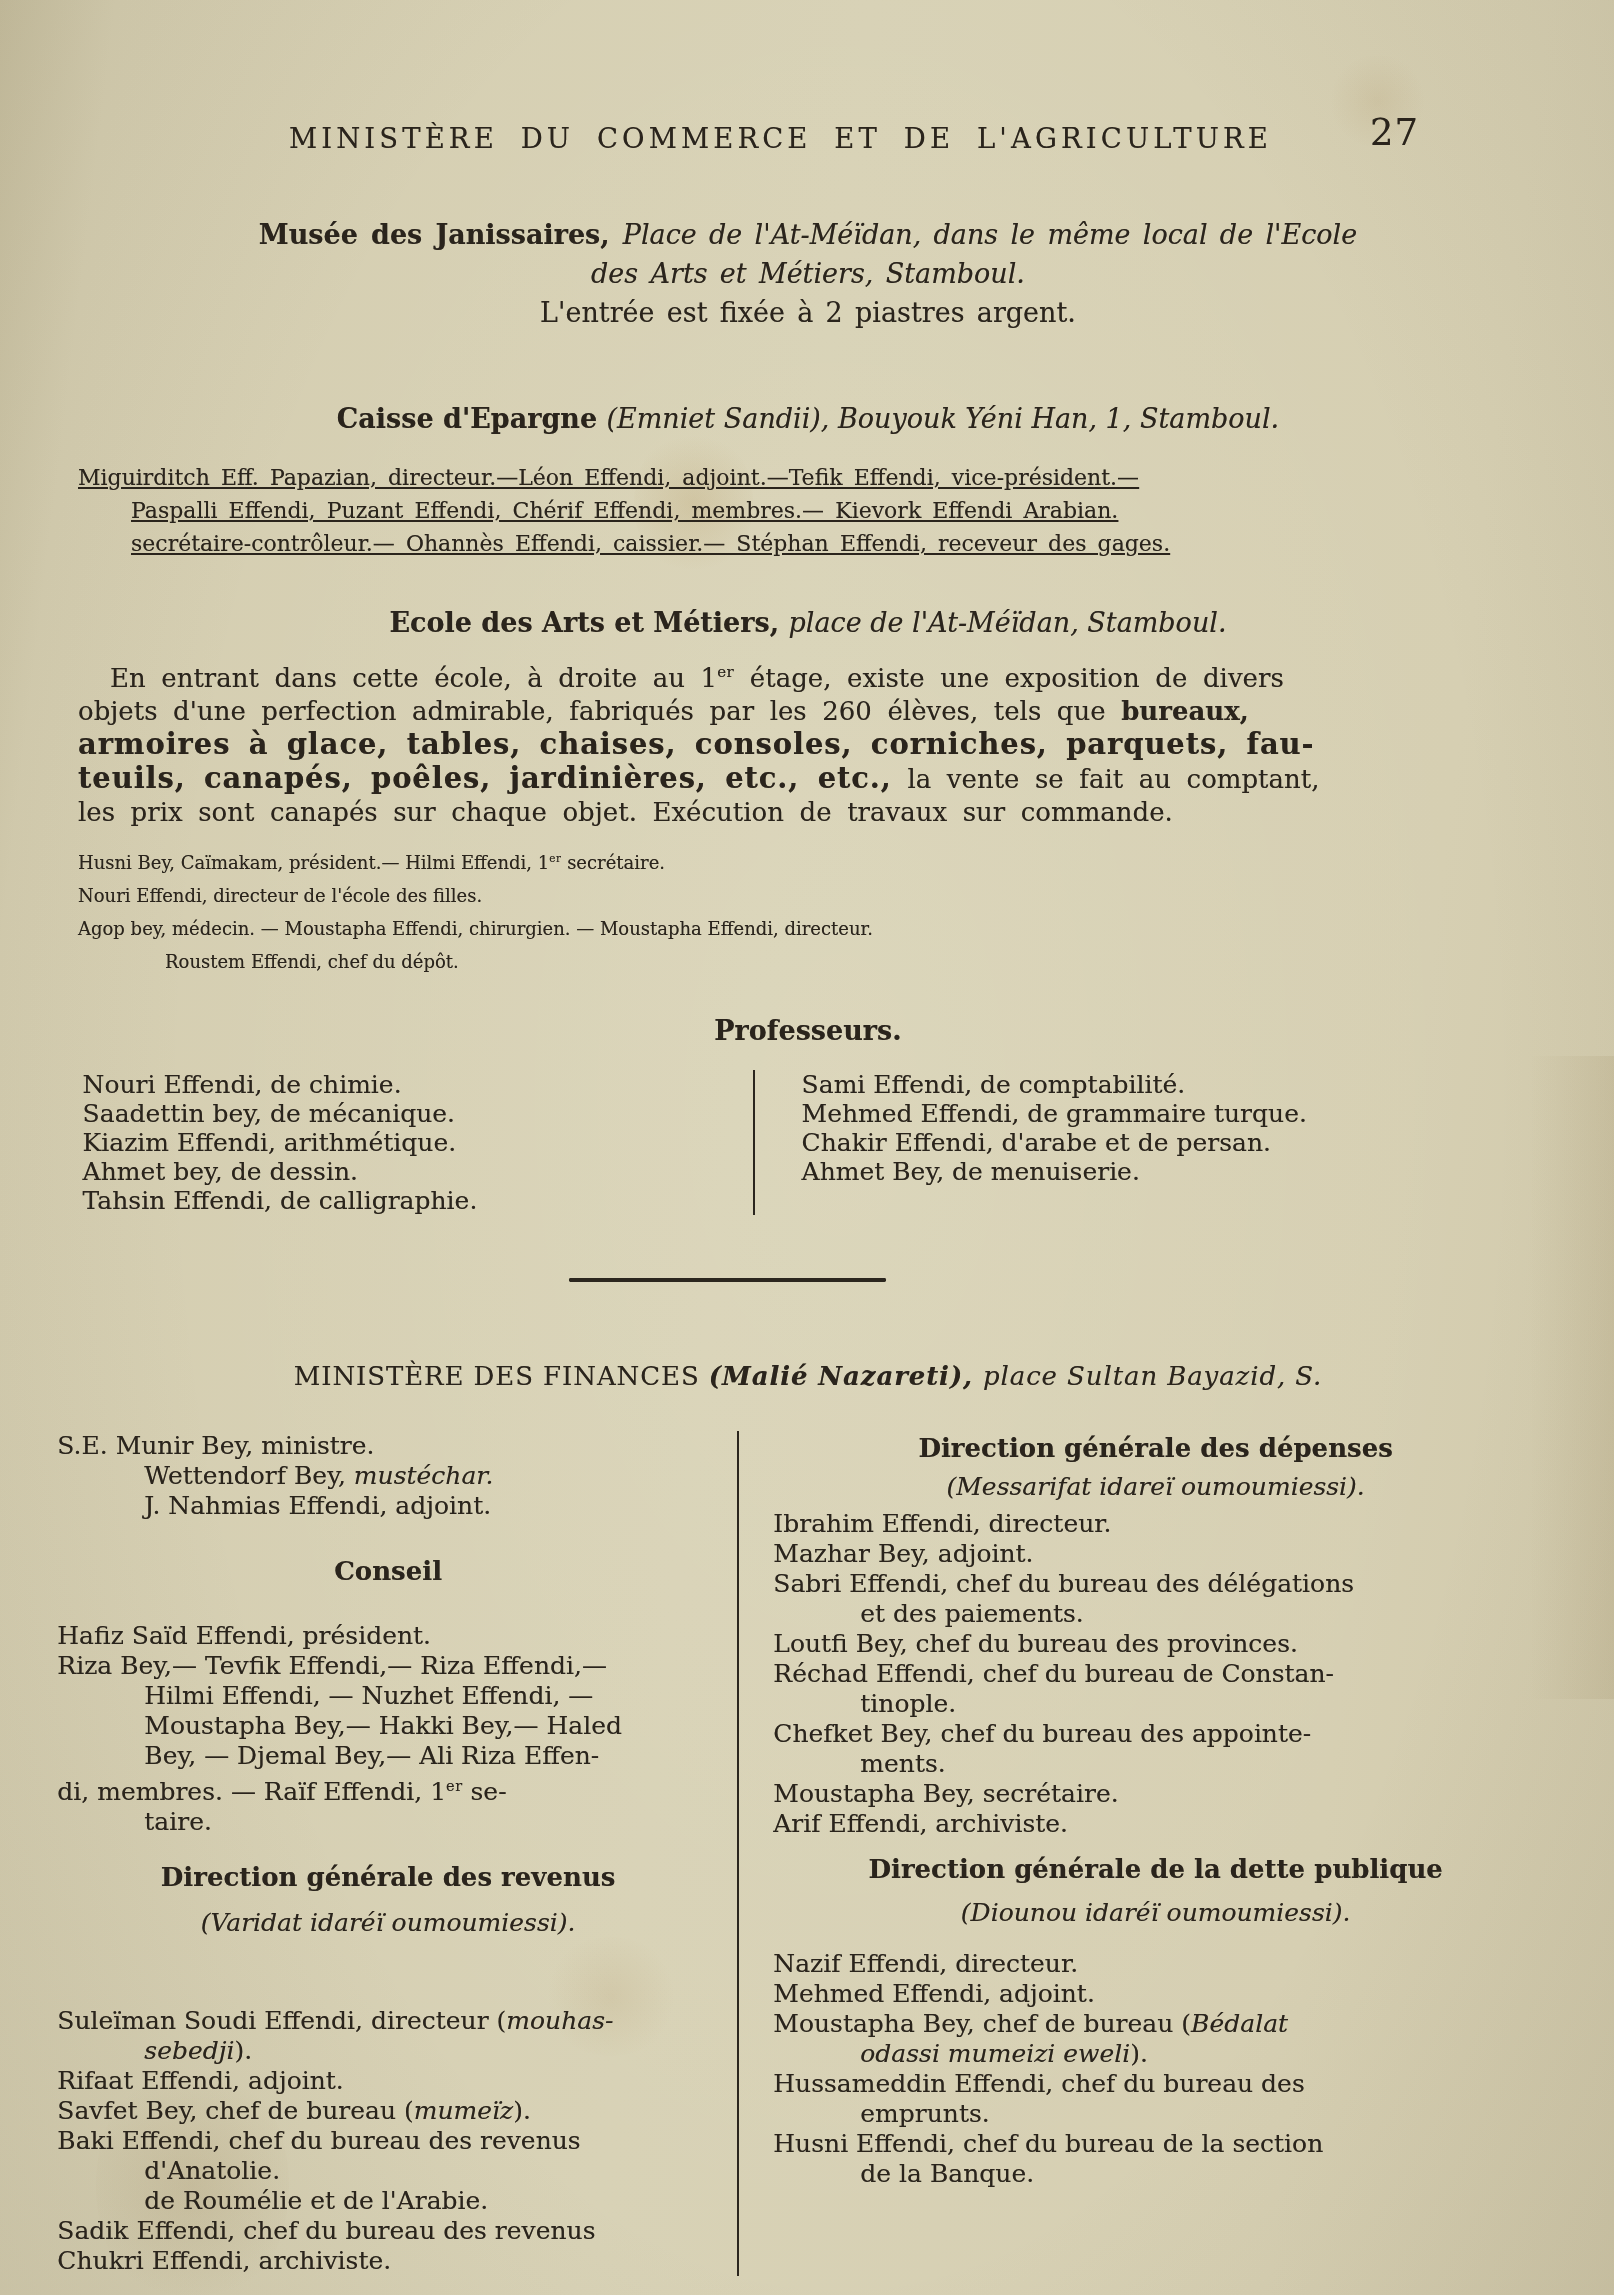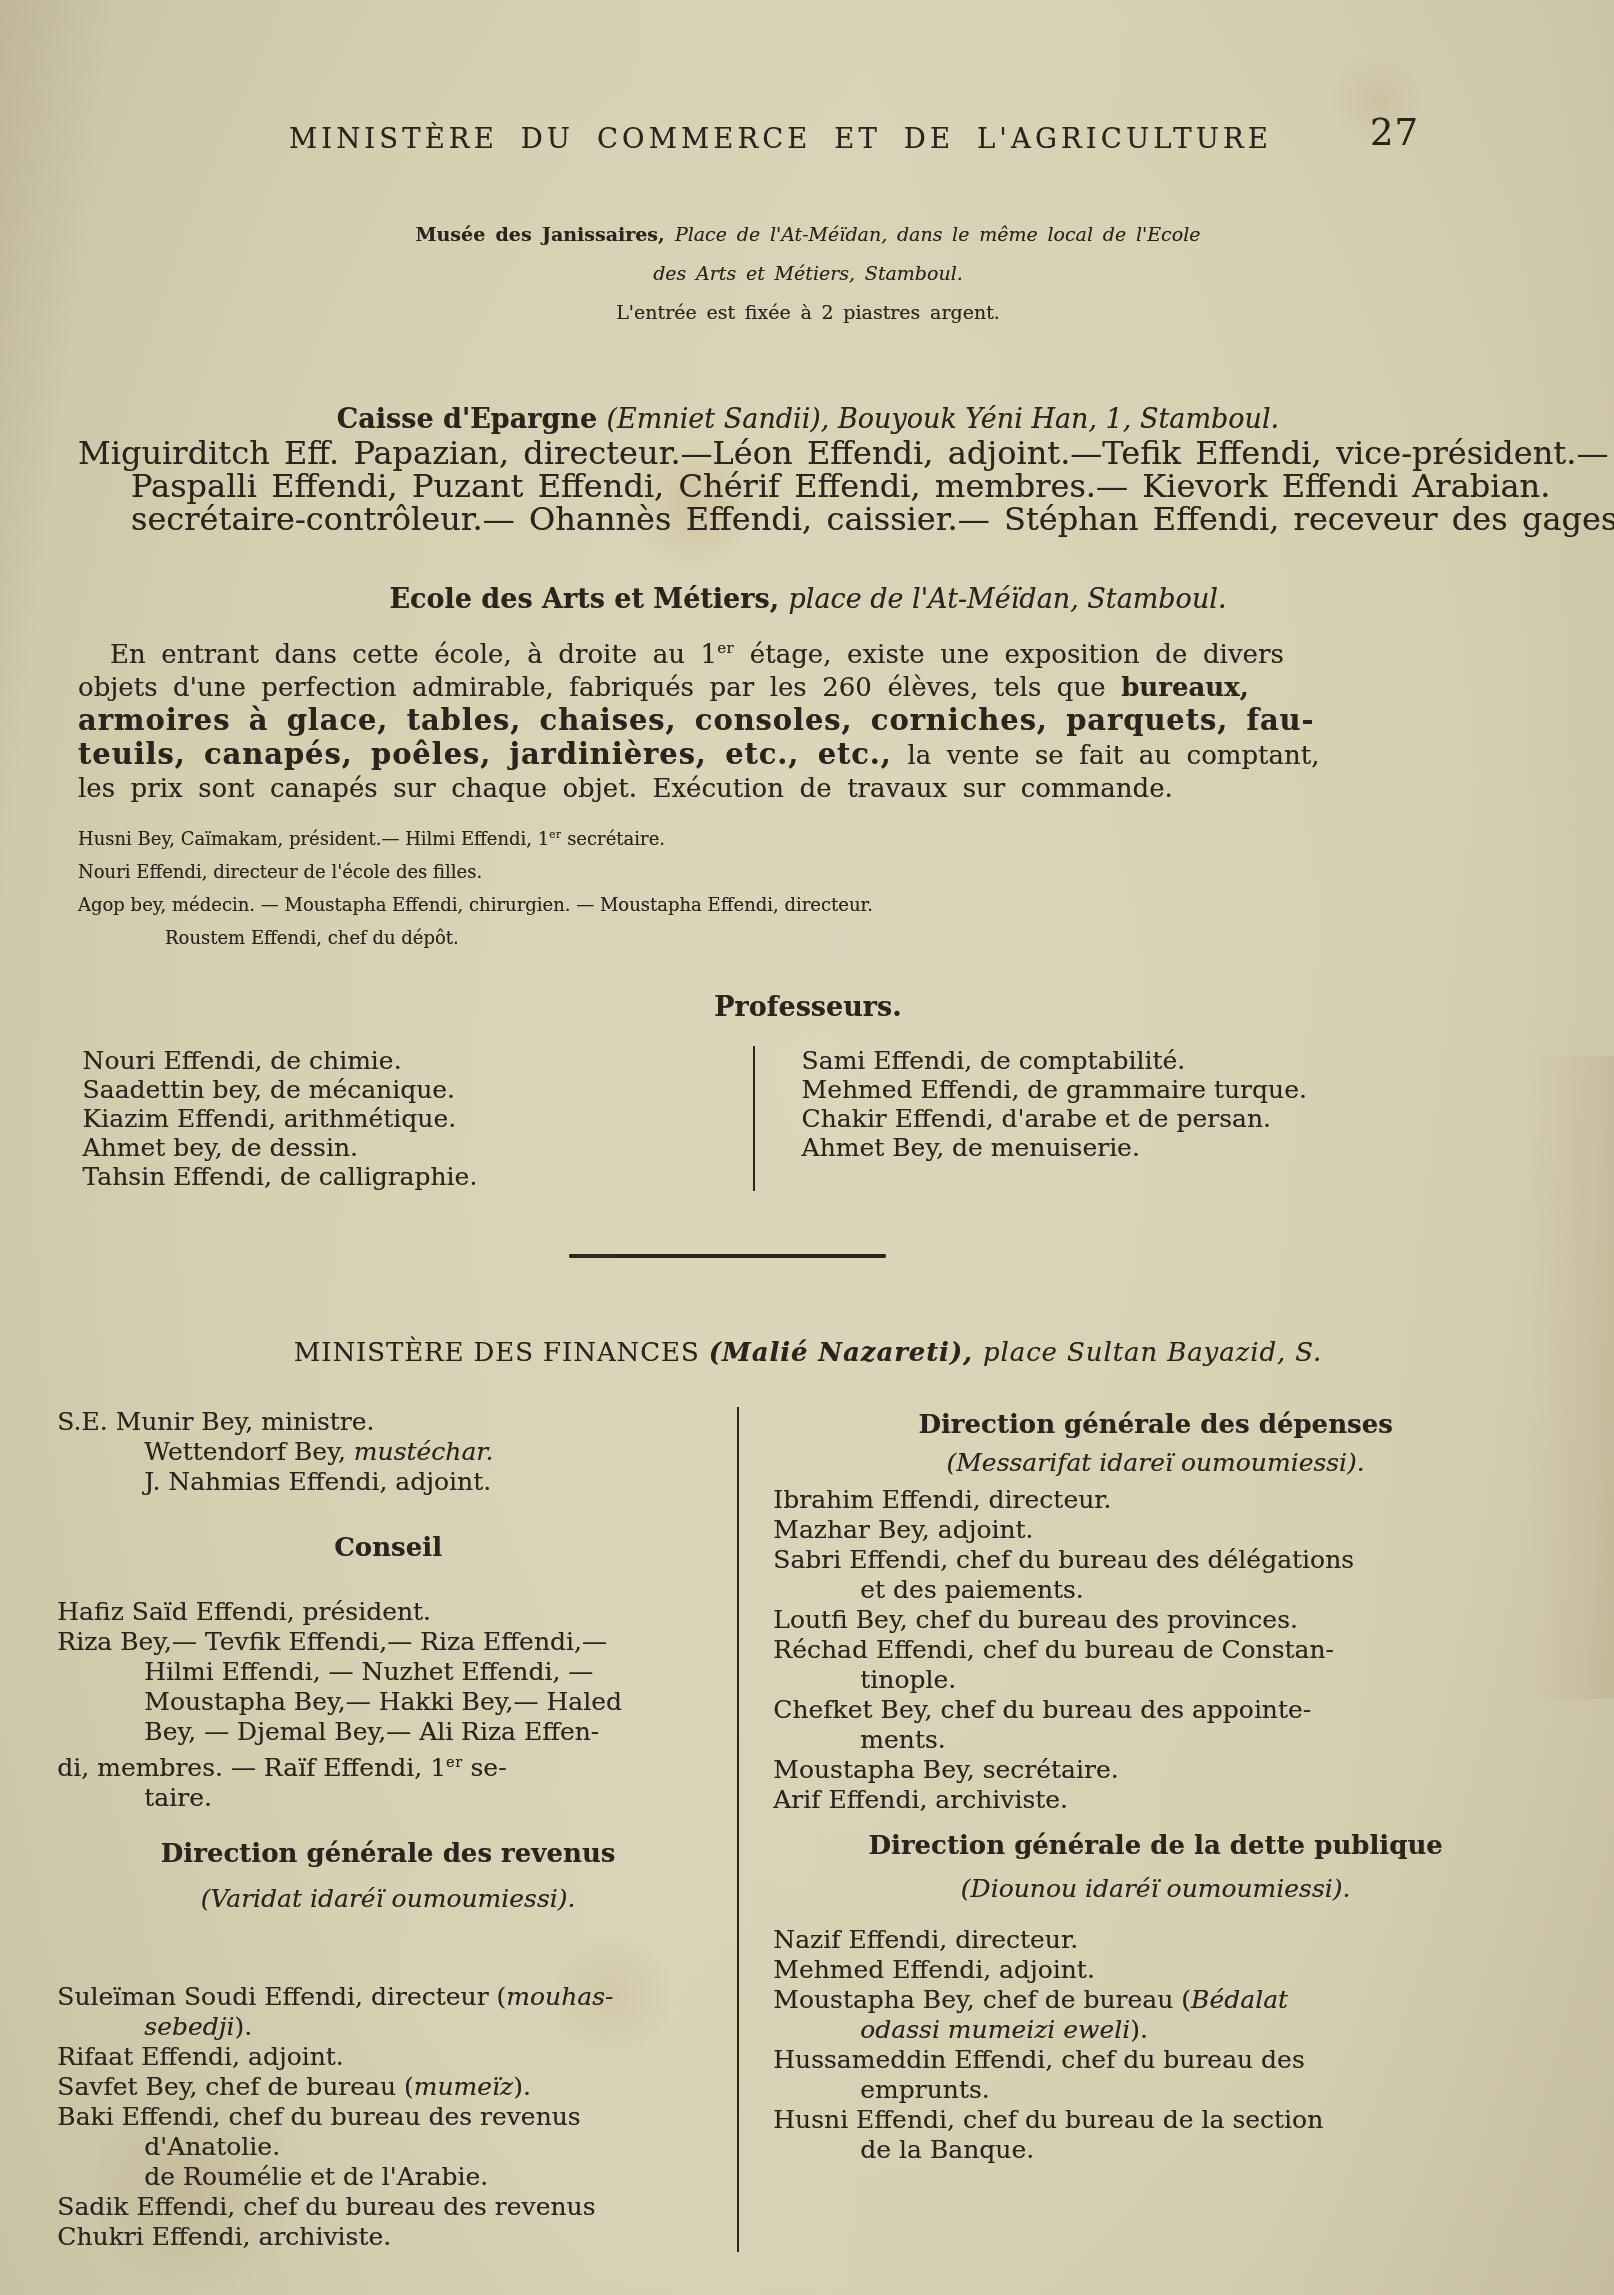--- a/index.html
+++ b/index.html
@@ -34,25 +34,25 @@
   .center{text-align:center;}
   .indent{padding-left:87px;}
   .indent-sm{padding-left:53px;}
   .first{text-indent:32px;}
   span.i{font-style:italic;}
   span.b{font-weight:bold;}
   span.bi{font-weight:bold;font-style:italic;}
   span.sup{vertical-align:super;font-size:0.58em;letter-spacing:0.5px;}
   span.bbig{font-weight:bold;font-size:29px;letter-spacing:0.9px;}
 
-  .musee{margin-top:54px;font-size:19px;line-height:39px;}
+  .musee{margin-top:54px;font-size:27px;line-height:39px;}
   .musee .tline{word-spacing:3.7px;}
 
   .caisse-head{margin-top:68px;font-size:27px;line-height:37px;}
-  .caisse-para{font-size:32px;line-height:33px;}
+  .caisse-para{margin-top:24px;font-size:22px;line-height:33px;text-decoration:underline;}
   .caisse-para .tline{word-spacing:4.1px;}
 
   .ecole-head{margin-top:44px;font-size:27px;line-height:37px;}
   .ecole-para{margin-top:15px;font-size:26px;line-height:33px;}
   .ecole-para .tline{word-spacing:7.3px;}
   .ecole-staff{margin-top:13.8px;font-size:18px;line-height:33px;}
 
   .prof-head{margin-top:34px;font-size:27px;line-height:37px;font-weight:bold;}
   .prof-cols{margin-top:20.7px;display:flex;font-size:25px;line-height:29px;}
   .prof-left{width:670px;padding-left:4.6px;}

